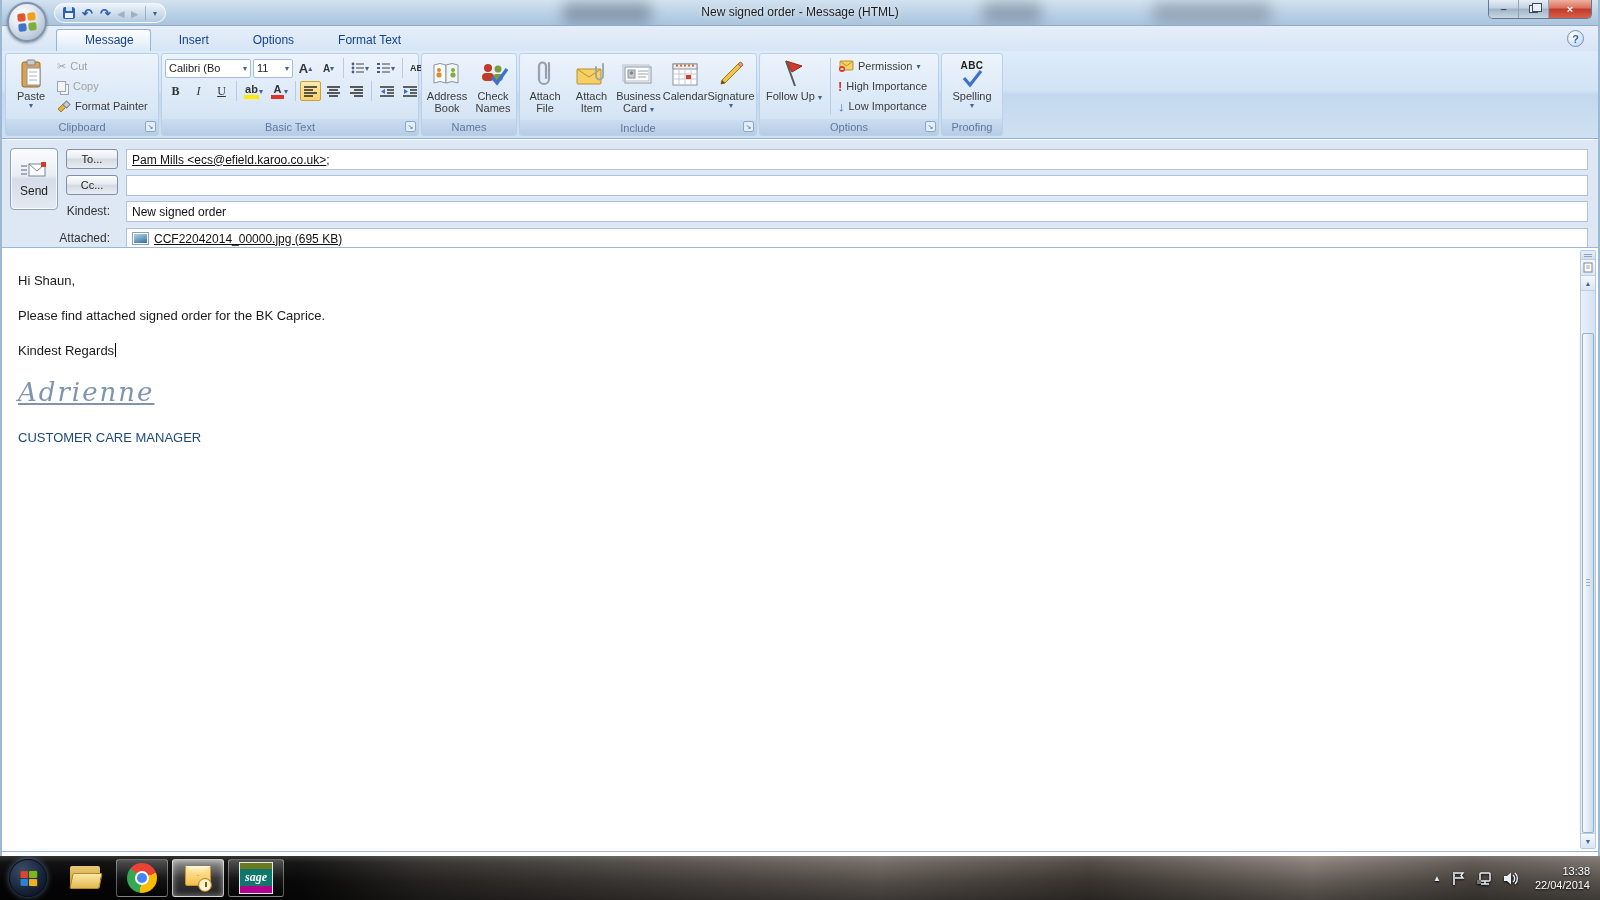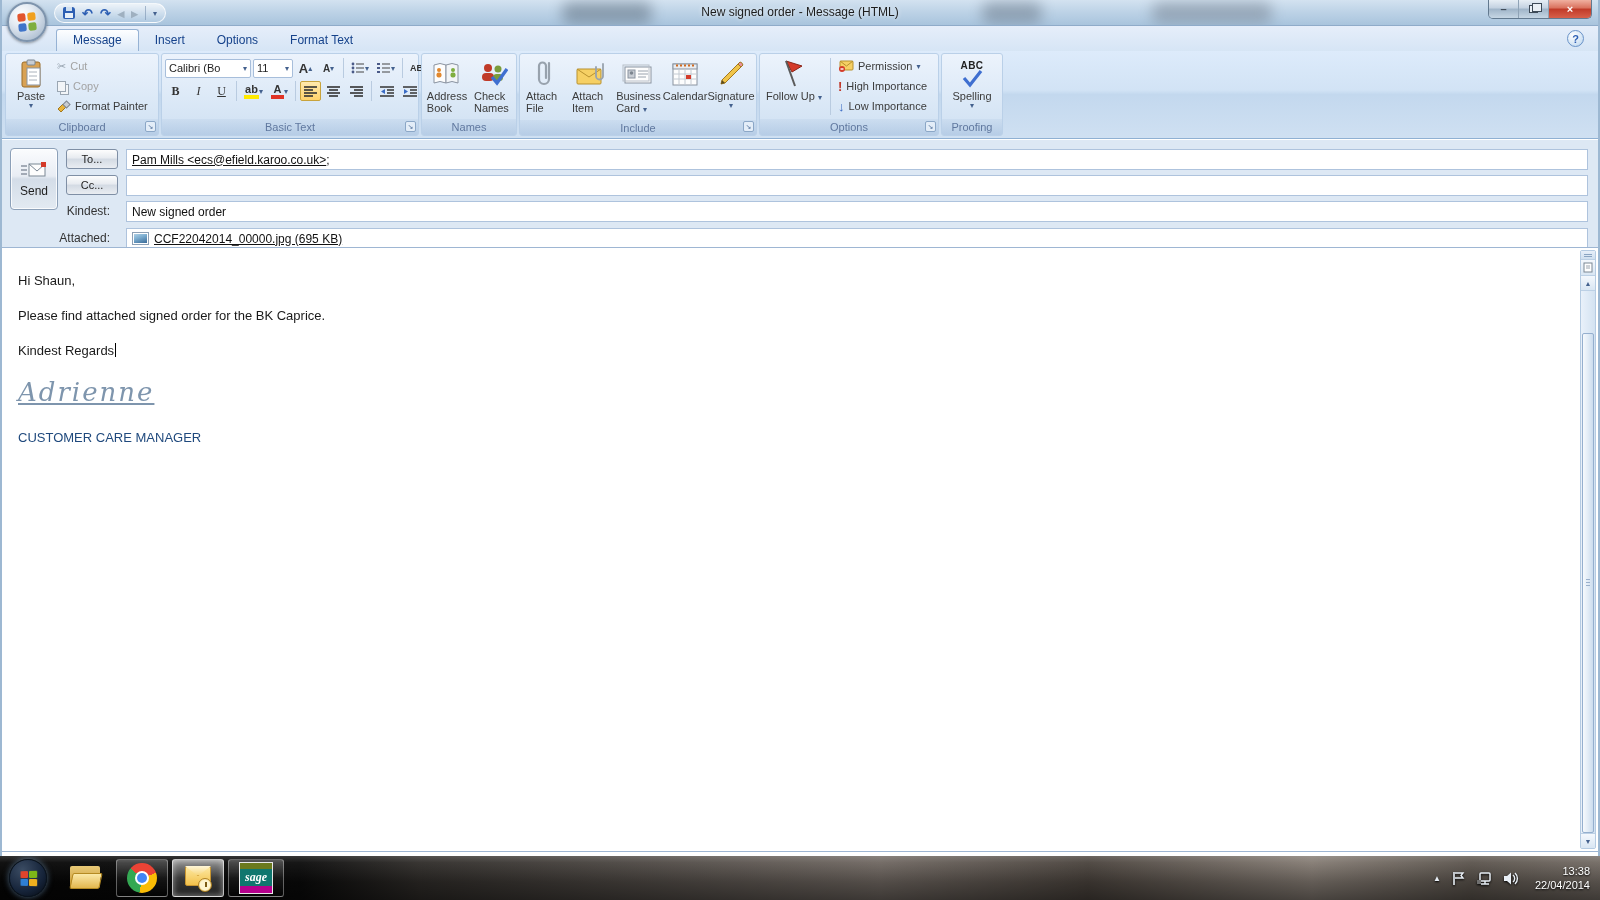--- a/index.html
+++ b/index.html
@@ -39,41 +39,41 @@
   .qat-icn { font-size:13px; line-height:13px; color:#2d5fb3; font-weight:bold; }
   .qat-icn.gray { color:#9fb0c0; }
   .floppy { width:12px; height:12px; background:#2d5fb3; border-radius:2px 3px 2px 2px; position:relative; }
   .floppy:before { content:""; position:absolute; left:3px; top:0; width:6px; height:4px; background:#cfe0f2; }
   .floppy:after { content:""; position:absolute; left:2px; bottom:1px; width:8px; height:5px; background:#e8f0f8; }
   .qat-sep { width:1px; height:14px; background:rgba(120,145,175,.6); }
 
   
   .tabrow { position:absolute; left:0; top:26px; right:0; height:25px;
             background:linear-gradient(180deg,#e6eefa,#d6e5f5); display:flex; align-items:flex-end; padding-left:54px; }
-  .tab { padding:3px 16px 4px 16px; font-size:12px; color:#15428b; }
+  .tab { padding:3px 16px 4px 28px; font-size:12px; color:#15428b; }
   .tab.active { background:linear-gradient(180deg,#fdfeff 0%,#eaf2fb 60%,#dcE9f7 100%);
                 border:1px solid #96b2d4; border-bottom:none; border-radius:3px 3px 0 0; }
   .help-btn { position:absolute; right:14px; top:4px; width:17px; height:17px; border-radius:50%;
               background:radial-gradient(circle at 35% 30%,#ffffff,#cfe2f4 70%,#9cc0e4);
               border:1px solid #6a93c8; color:#2d5fb3; font-weight:bold; font-size:11px;
               display:flex; align-items:center; justify-content:center; }
 
   
   .ribbon { position:absolute; left:0; top:51px; right:0; height:88px;
             background:linear-gradient(180deg,#ddebfb 0%,#d2e3f5 45%,#c3d8ee 50%,#cfe0f2 100%);
             border-bottom:1px solid #8fb0d3; display:flex; align-items:stretch; padding:1px 2px; }
   .grp { position:relative; display:flex; flex-direction:column; margin:1px; border:1px solid #bad0e8;
          border-radius:3px; background:linear-gradient(180deg,#ecf3fc 0%,#dce9f7 55%,#cfe0f2 100%); }
   .grp-content { flex:1; display:flex; align-items:flex-start; padding:2px 3px; gap:2px; }
   .grp-label { height:16px; font-size:11px; color:#60789f; display:flex; align-items:center; justify-content:center;
                background:linear-gradient(180deg,rgba(187,208,232,.35),rgba(166,192,222,.6)); border-radius:0 0 2px 2px; }
   .launcher { position:absolute; right:2px; bottom:3px; width:11px; height:11px; border:1px solid #8ba7c7;
               border-radius:2px; background:#e3edf8; font-size:7px; line-height:9px; color:#4a6a96; text-align:center; }
   .bigbtn { display:flex; flex-direction:column; align-items:center; min-width:44px; padding:2px 3px;
-            font-size:11px; color:#3b3b3b; border-radius:3px; }
+            font-size:11px; color:#3b3b3b; text-align:center; border-radius:3px; }
   .bigbtn .icn { height:32px; display:flex; align-items:center; justify-content:center; }
   .bigbtn .lbl { line-height:12px; max-width:56px; }
   .caret { font-size:8px; line-height:7px; color:#44618e; }
   .caret-inline { font-size:8px; color:#44618e; }
   .smallcol { display:flex; flex-direction:column; justify-content:flex-start; gap:2px; padding-top:1px; }
   .smallbtn { display:flex; align-items:center; gap:4px; font-size:11px; color:#3b3b3b; height:18px; padding:0 2px; white-space:nowrap; }
   .smallbtn.disabled { color:#a3a3a3; }
   .btrows { display:flex; flex-direction:column; gap:3px; padding-top:2px; }
   .btrow { display:flex; align-items:center; gap:2px; }
   .combo { display:flex; align-items:center; background:#fff; border:1px solid #a7bedb; height:19px;

